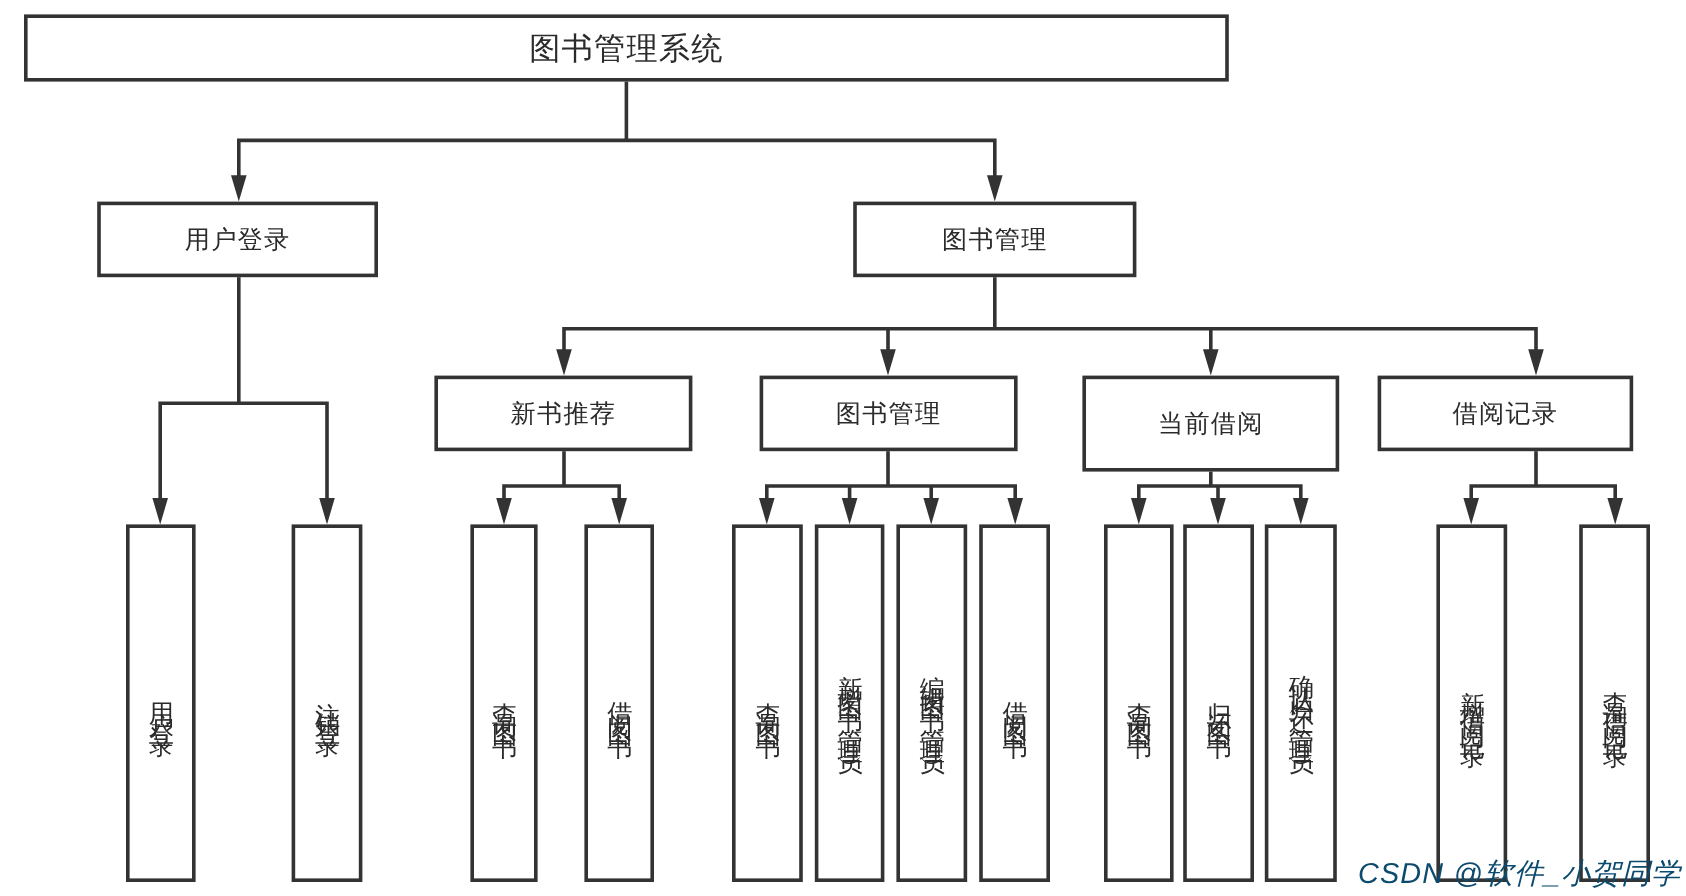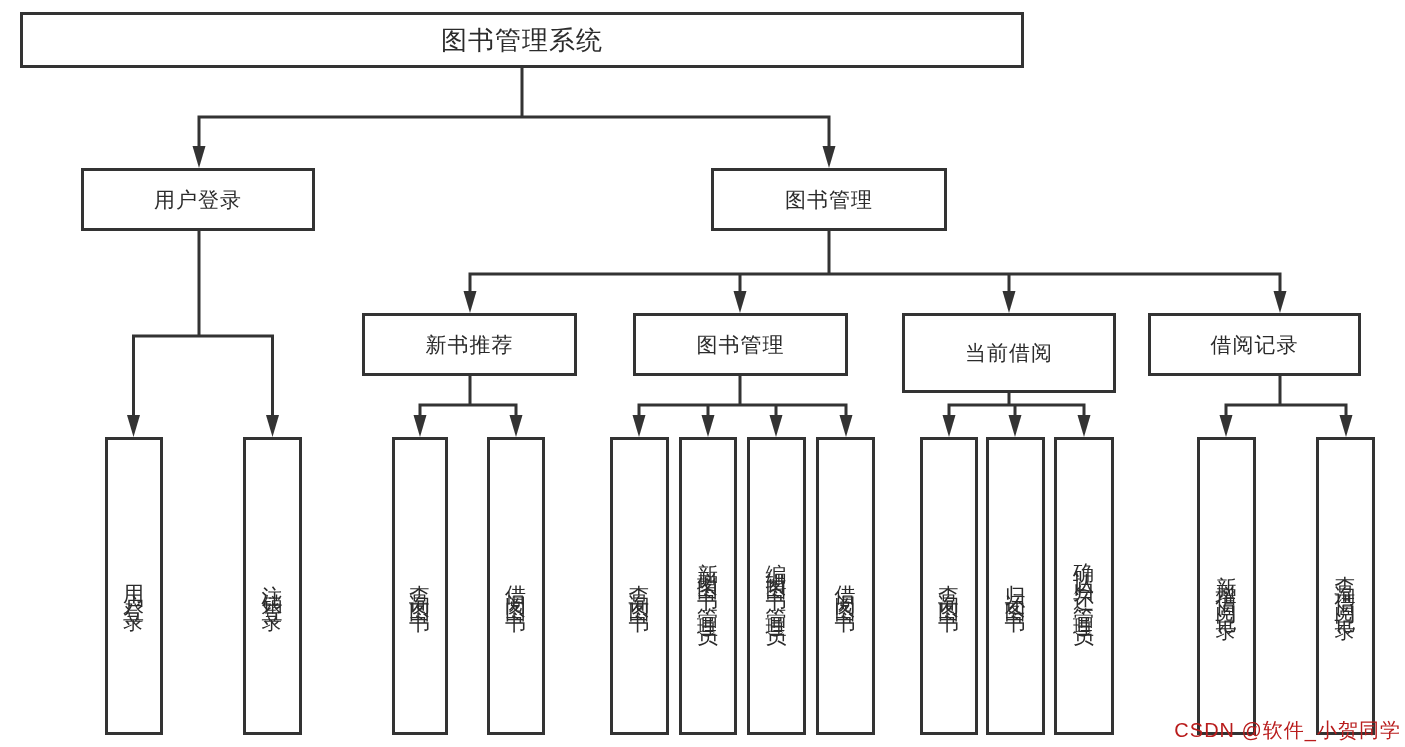--- a/index.html
+++ b/index.html
@@ -31,24 +31,25 @@
     font-size: 21px;
     font-weight: 500;
     letter-spacing: 9px;
     line-height: 1;
     white-space: nowrap;
   }
   .watermark {
     position: absolute;
     right: 4px;
     bottom: 3px;
-    font-size: 20px;
-    color: #b91c1c;
+    font-size: 24px;
+    color: #0c4a6e;
     z-index: 3;
     letter-spacing: 1px;
+    font-style: italic;
   }
 </style>
 </head>
 <body>
 
 <div id="canvas">
 
   <svg id="wires" width="1405" height="747" viewBox="0 0 1405 747">
     <g stroke="#333333" stroke-width="3" fill="none" stroke-linecap="square">
 

